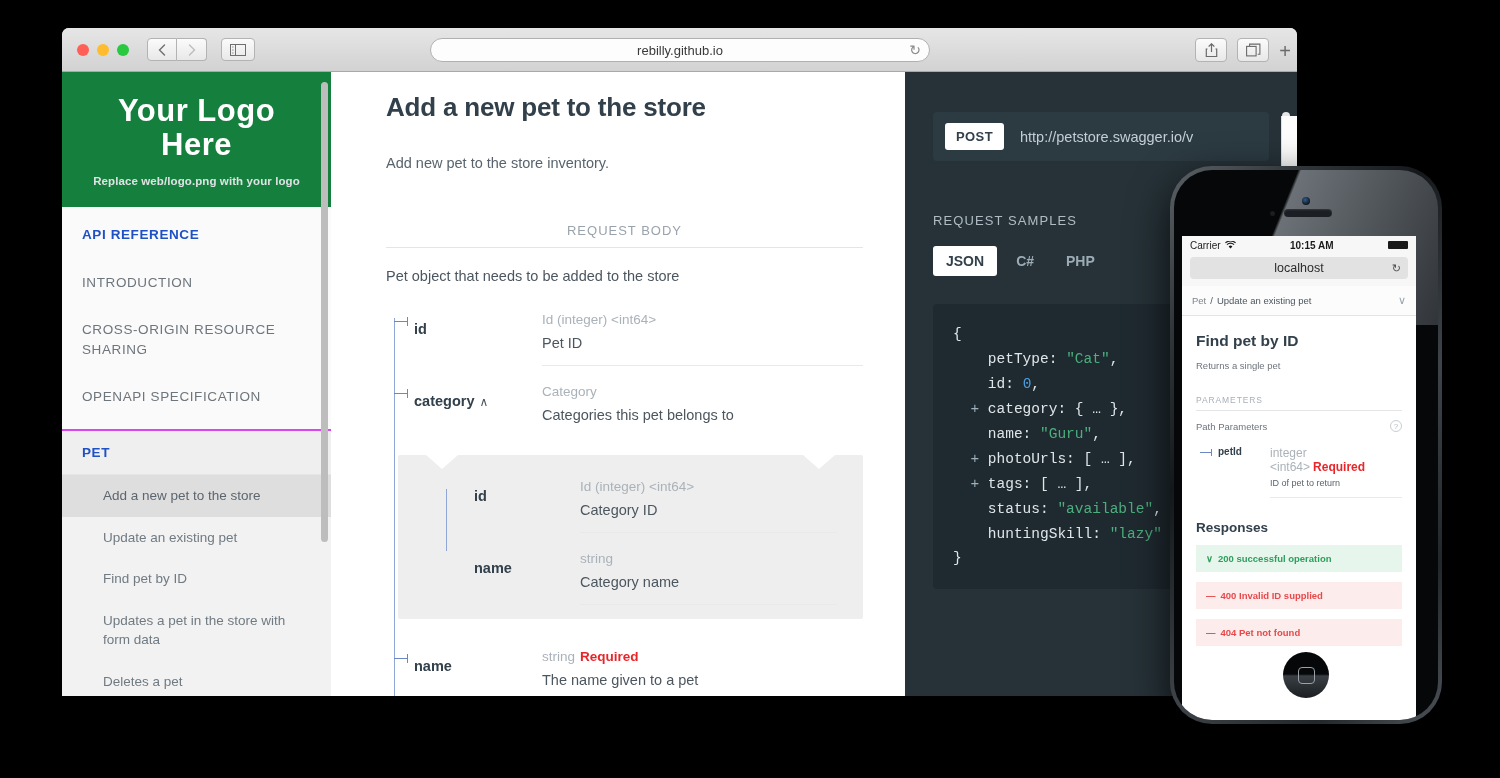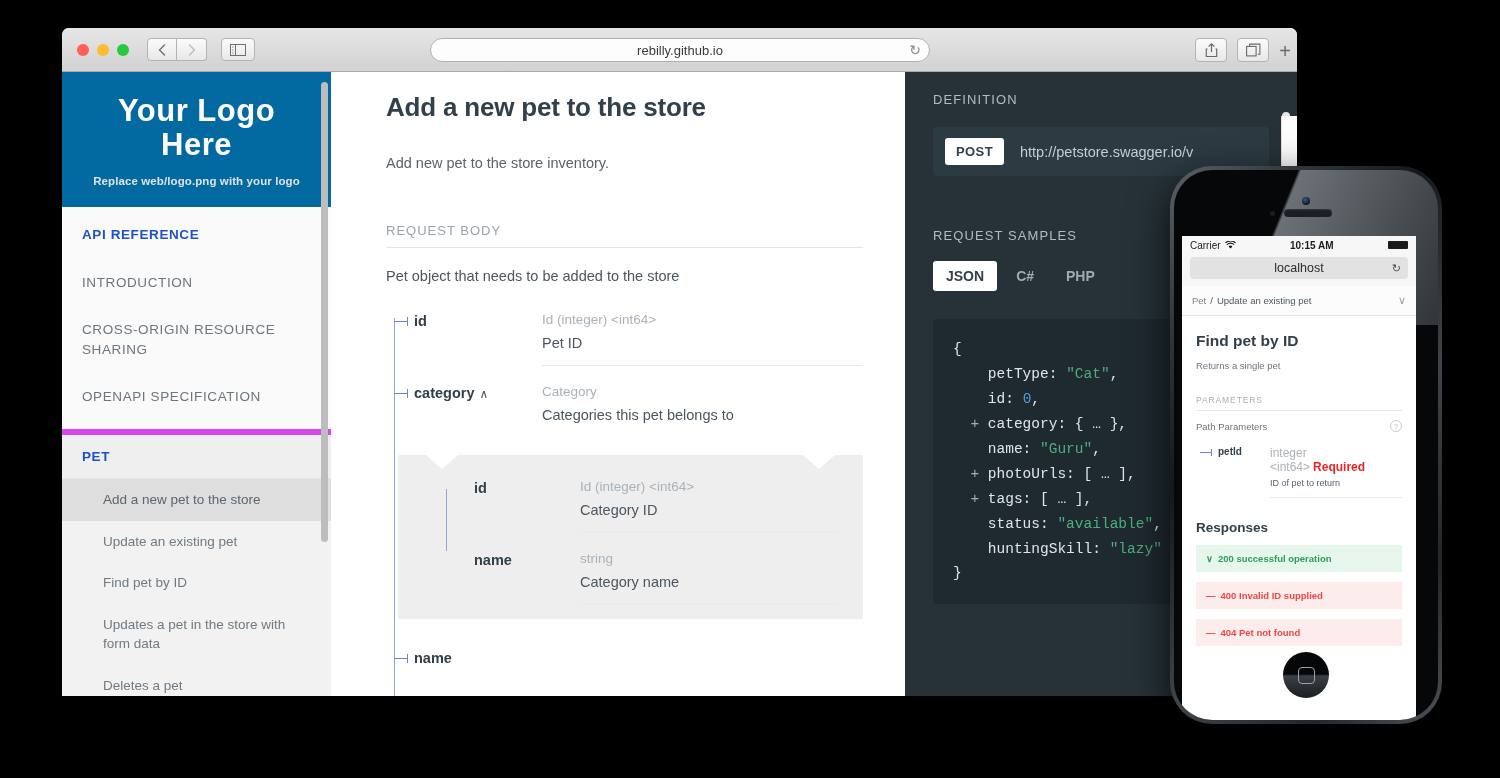--- a/index.html
+++ b/index.html
@@ -79,32 +79,32 @@
   
   .page { position: relative; display: flex; height: 624px; background: #fff; }
 
   
   .sidebar {
     width: 269px; flex: none; height: 624px;
     background: #fafafa;
     position: relative; overflow: hidden;
   }
   .logo-box {
-    background: #0369a1; padding: 22px 18px 20px 18px;
+    background: #15803d; padding: 22px 18px 20px 18px;
     text-align: center;
   }
   .logo-title {
     color: #fff; font-size: 31px; font-weight: bold; letter-spacing: .5px;
     line-height: 1.1;
   }
   .logo-sub {
     color: #dfe2e4; font-size: 11.5px; font-weight: bold;
     margin-top: 13px; letter-spacing: .1px;
   }
-  .nav-top { border-bottom: 6px solid #d946ef; padding: 4px 0 8px 0; }
+  .nav-top { border-bottom: 2px solid #d946ef; padding: 4px 0 8px 0; }
   .nav-item {
     padding: 14px 20px; font-size: 13.5px; letter-spacing: .6px;
     color: #6d757d; line-height: 1.45;
   }
   .nav-item.accent { color: #1f51c4; font-weight: bold; }
   .nav-group {
     background: #efefef; padding: 14px 20px; font-size: 13.5px;
     font-weight: bold; color: #1f51c4; letter-spacing: .6px;
     border-bottom: 1px solid #e6e6e6;
   }
@@ -123,41 +123,41 @@
   .doc {
     flex: 1; padding: 20px 42px 0 55px; background: #fff;
     position: relative; overflow: hidden;
   }
   .doc h1 {
     font-size: 26px; color: #32404b; font-weight: bold; letter-spacing: -.2px;
   }
   .doc .lead { margin-top: 32px; font-size: 14.5px; color: #58636d; }
   .sect-head {
     margin-top: 52px; font-size: 13px; letter-spacing: 1px;
-    color: #9aa3ab; padding-bottom: 9px; border-bottom: 1px solid #e3e5e7;
+    color: #9aa3ab; padding-bottom: 9px; border-bottom: 1px solid #e3e5e7; text-align: center;
   }
   .sect-desc { margin-top: 20px; font-size: 14.5px; color: #4c565f; }
 
   .tree { position: relative; margin-top: 28px; }
   .tree::before {
     content:""; position: absolute; left: 8px; top: 6px; bottom: -30px;
     width: 1px; background: #8fa6d6;
   }
   .row { position: relative; display: flex; padding-left: 28px; }
   .row .tick {
     position:absolute; left: 8px; top: 9px; width: 14px; height: 1px;
     background: #6d86c4;
   }
   .row .tick::after {
     content:""; position:absolute; right:0; top:-4px; width:1px; height:9px;
     background:#6d86c4;
   }
   .fname {
     width: 128px; flex: none; font-size: 14.5px; font-weight: bold;
-    color: #32404b; padding-top: 1px;
+    color: #32404b; padding-top: 1px; margin-top: 8px;
   }
   .caret { font-size: 12px; font-weight: normal; color: #4a545d; margin-left: 5px; }
   .fbody { flex: 1; padding-bottom: 14px; border-bottom: 1px solid #e7e9eb; }
   .ftype { font-size: 13.5px; color: #aab2b9; }
   .ftype .req { color: #e8262a; font-weight: bold; margin-left: 5px; }
   .fdesc { margin-top: 8px; font-size: 14.5px; color: #4c565f; }
   .nobord { border-bottom: none; }
 
   .nestbox {
     position: relative; margin: 18px 0 0 12px; background: #eeeeee;
@@ -472,27 +472,32 @@
                   <div class="ftype">string</div>
                   <div class="fdesc">Category name</div>
                 </div>
               </div>
             </div>
           </div>
 
           <div class="row" style="margin-top:30px">
             <span class="tick"></span>
             <div class="fname">name</div>
+            <div class="fbody">
+              <div class="ftype">
+                <span>string</span><span class="req">Required</span>
+              </div>
+              <div class="fdesc">The name given to a pet</div>
+            </div>
           </div>
 
         </div>
       </div>
 
       <div class="darkpanel">
-        <div class="dp-head">DEFINITION</div>
 
         <div class="urlblock">
           <span class="verb">POST</span>
           <span class="urltext">http://petstore.swagger.io/v</span>
         </div>
 
         <div class="dp-head2">REQUEST SAMPLES</div>
 
         <div class="langtabs">
           <div class="langtab on">JSON</div>

